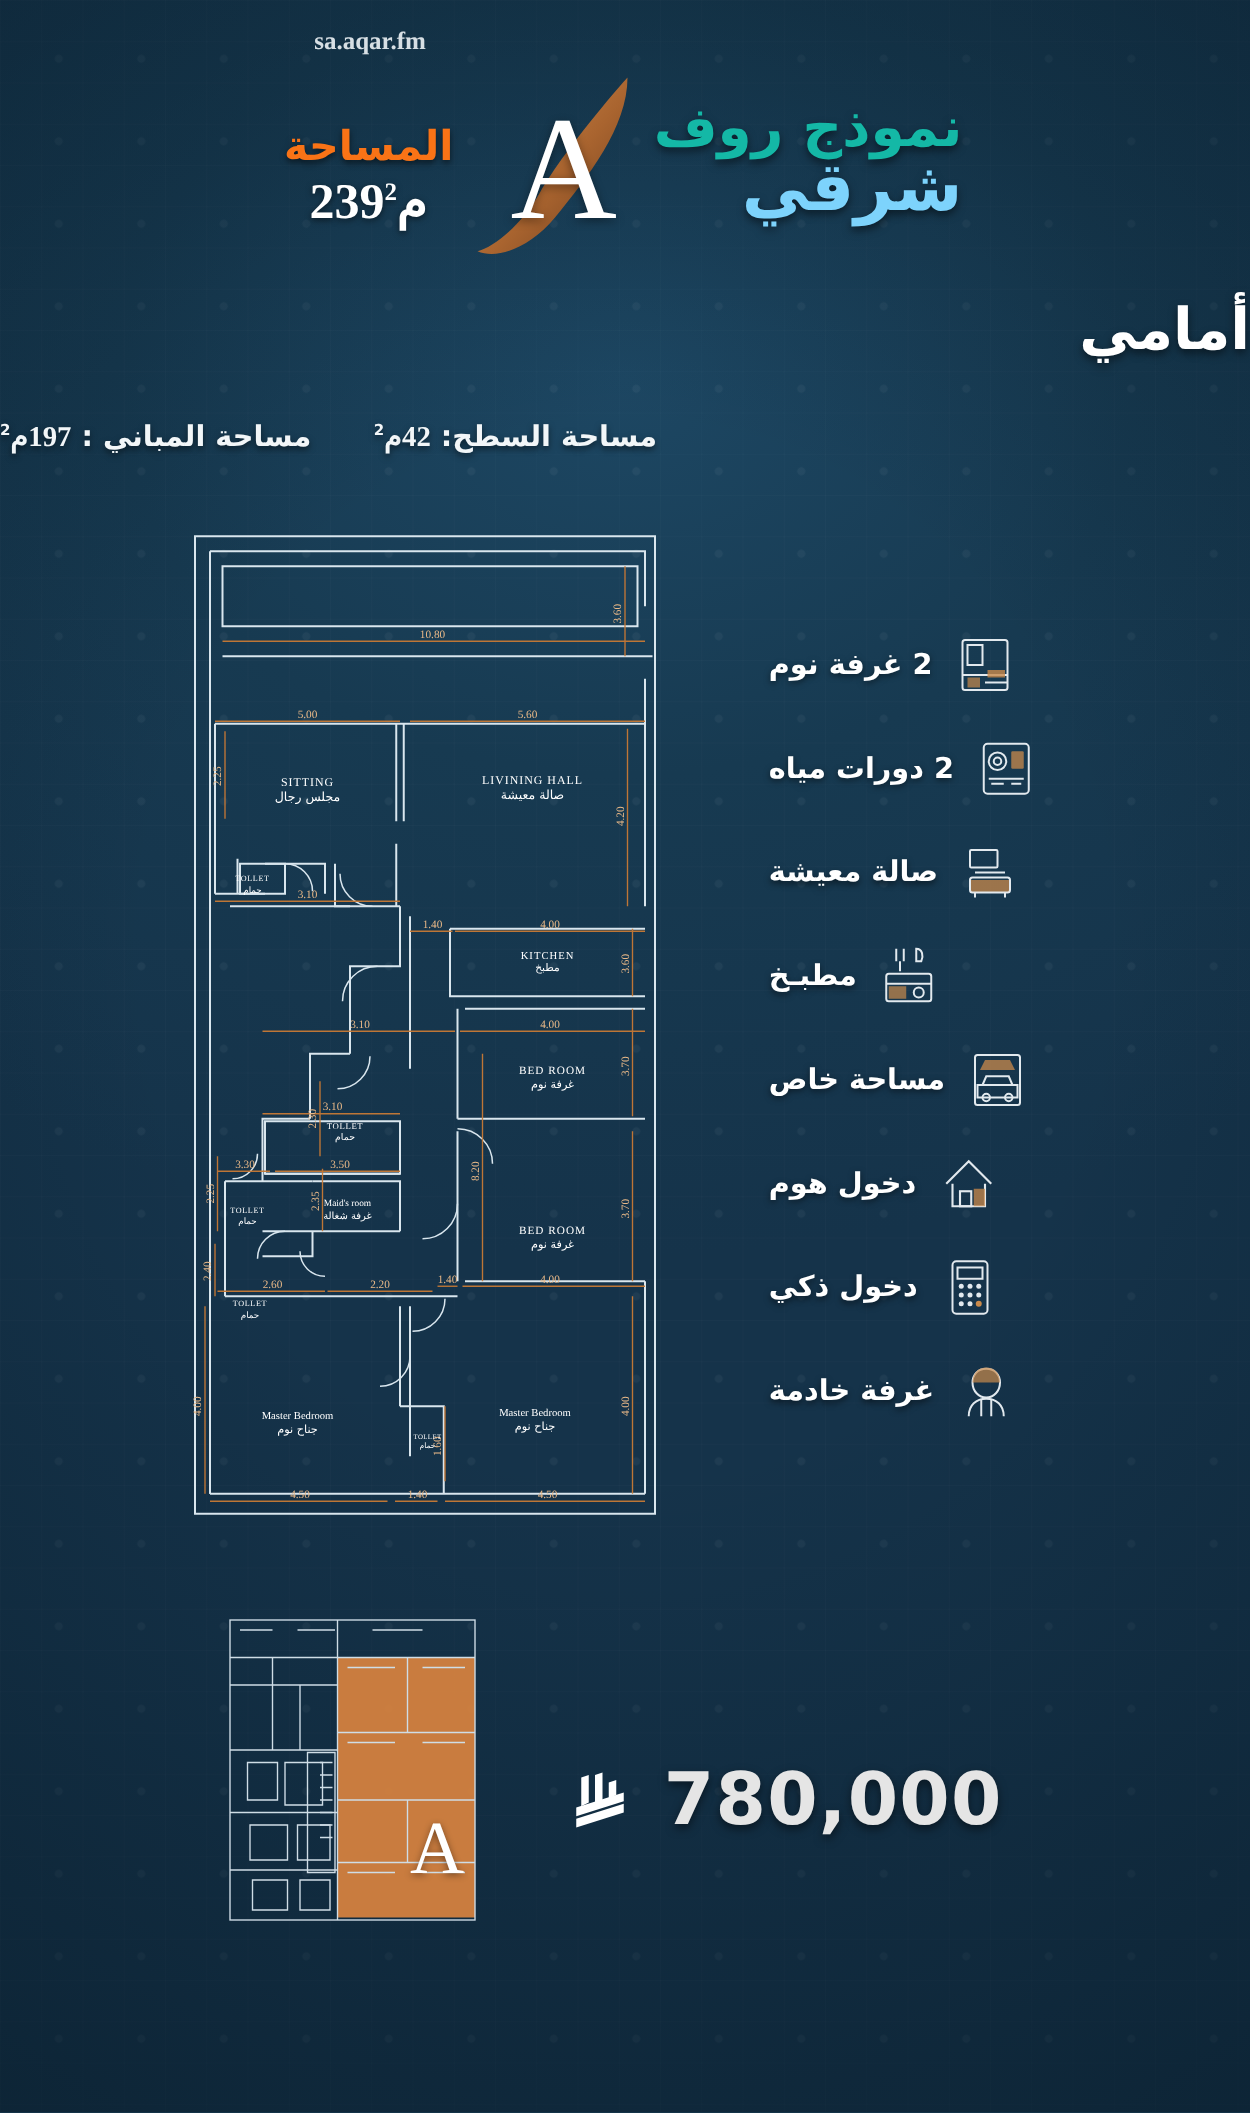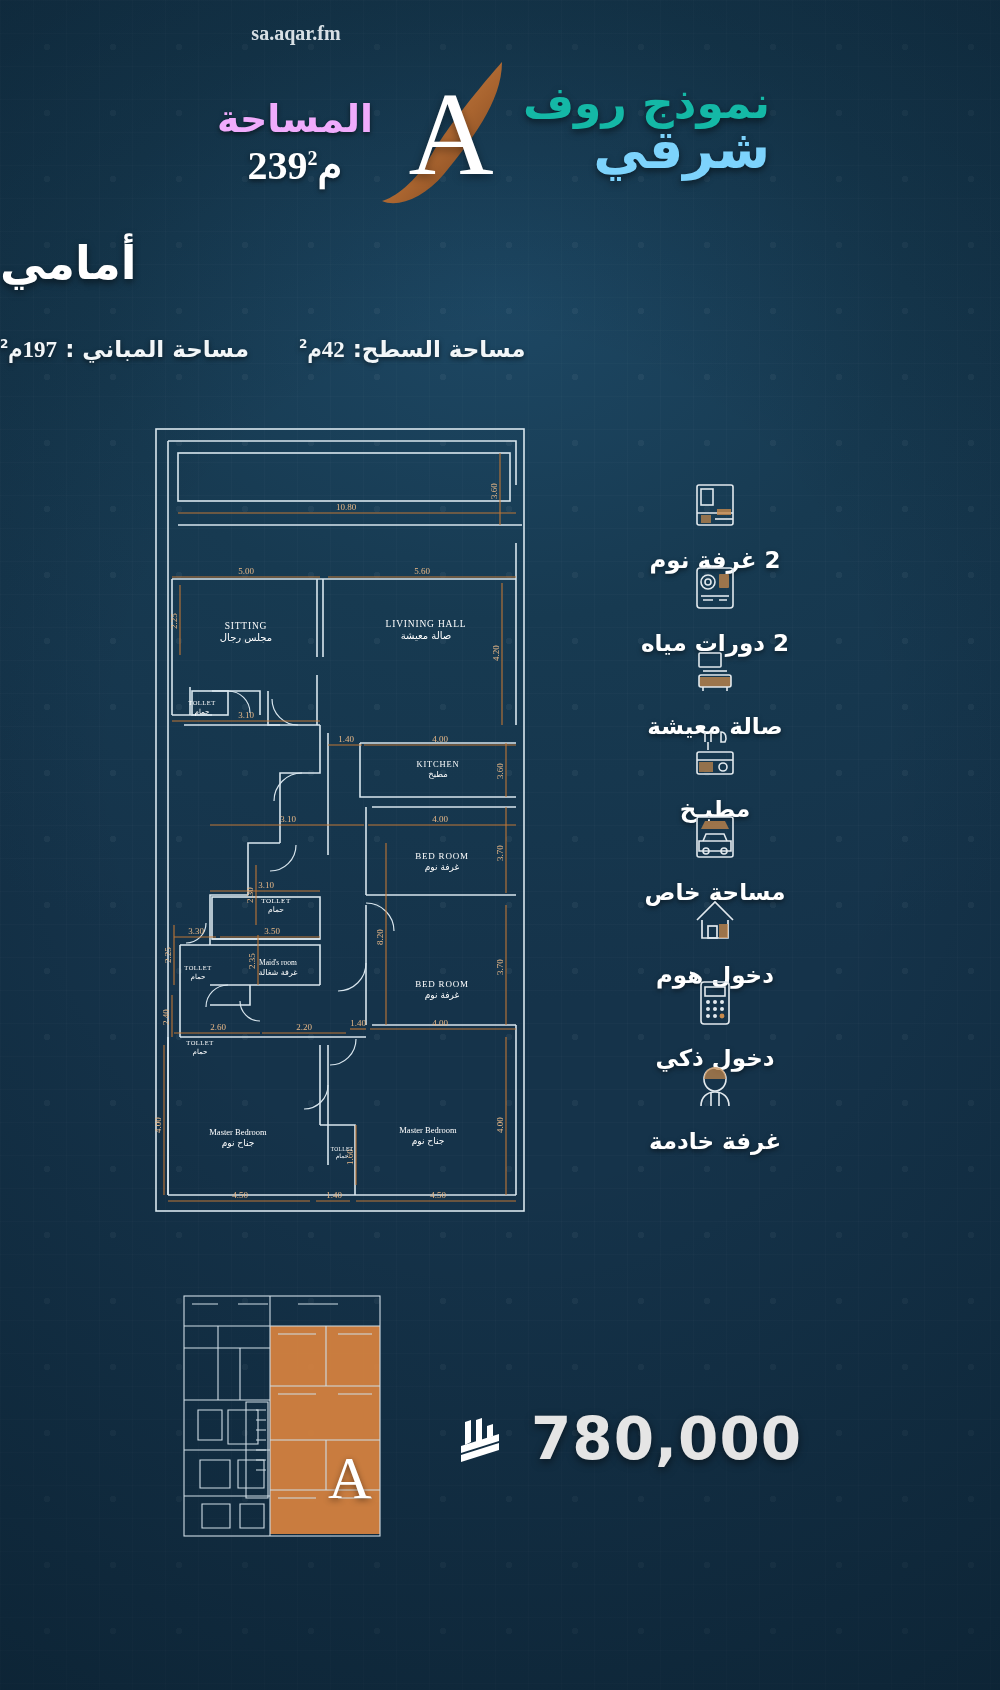--- a/index.html
+++ b/index.html
@@ -50,21 +50,21 @@
     font-size: 20px; font-weight: 700; color: #e8eef2; opacity: .92;
     margin-top: -6px;
   }
 
   #area-block {
     position: absolute; left: 200px; top: 100px; width: 190px;
     text-align: center; direction: rtl;
   }
   #area-label {
     font-family: "DejaVu Sans", sans-serif;
-    font-size: 38px; font-weight: 700; color: #f0abfc; line-height: 1.05;
+    font-size: 33px; font-weight: 700; color: #f97316; line-height: 1.05;
     text-shadow: 0 2px 5px rgba(0,0,0,.55);
   }
   #area-value {
     font-family: "Liberation Serif", serif;
     font-size: 40px; font-weight: 700; color: #ffffff; line-height: 1.1;
     margin-top: 4px; direction: ltr;
     text-shadow: 0 2px 5px rgba(0,0,0,.55);
   }
   #area-value .sup { font-size: 20px; vertical-align: super; }
 
@@ -87,21 +87,21 @@
   .title-line {
     font-family: "DejaVu Sans", sans-serif;
     font-weight: 700; line-height: 1.06;
     text-shadow: 0 3px 7px rgba(0,0,0,.5);
   }
   #title-1 { font-size: 44px; color: #14b8a6; }
   #title-2 { font-size: 54px; color: #7dd3fc; margin-top: -6px; }
 
   #subtitle {
     position: absolute; left: 0; top: 236px; width: 1000px;
-    text-align: left; direction: rtl;
+    text-align: right; direction: rtl;
     font-family: "DejaVu Sans", sans-serif;
     font-size: 46px; font-weight: 700; color: #ffffff;
     text-shadow: 0 3px 7px rgba(0,0,0,.5);
   }
 
   #areas-line {
     position: absolute; left: 0; top: 336px; width: 1000px;
     text-align: left; direction: rtl;
     font-family: "DejaVu Sans", sans-serif;
     font-size: 23px; font-weight: 700; color: #f2f6f8;
@@ -116,21 +116,21 @@
     position: absolute; left: 150px; top: 425px; width: 380px; height: 790px;
   }
   #plan-wrap svg { width: 380px; height: 790px; display: block; }
 
   
   #features {
     position: absolute; right: 185px; top: 490px; width: 200px;
   }
   .feature-row {
     display: flex; align-items: center; justify-content: flex-end;
-    height: 83px; direction: rtl; gap: 16px; flex-direction: column;
+    height: 83px; direction: rtl; gap: 16px;
   }
   .feature-label {
     font-family: "DejaVu Sans", sans-serif;
     font-size: 23px; font-weight: 700; color: #ffffff;
     text-shadow: 0 2px 5px rgba(0,0,0,.5);
     white-space: nowrap;
   }
   .feature-icon {
     width: 52px; height: 52px; flex: 0 0 52px;
     position: relative;

